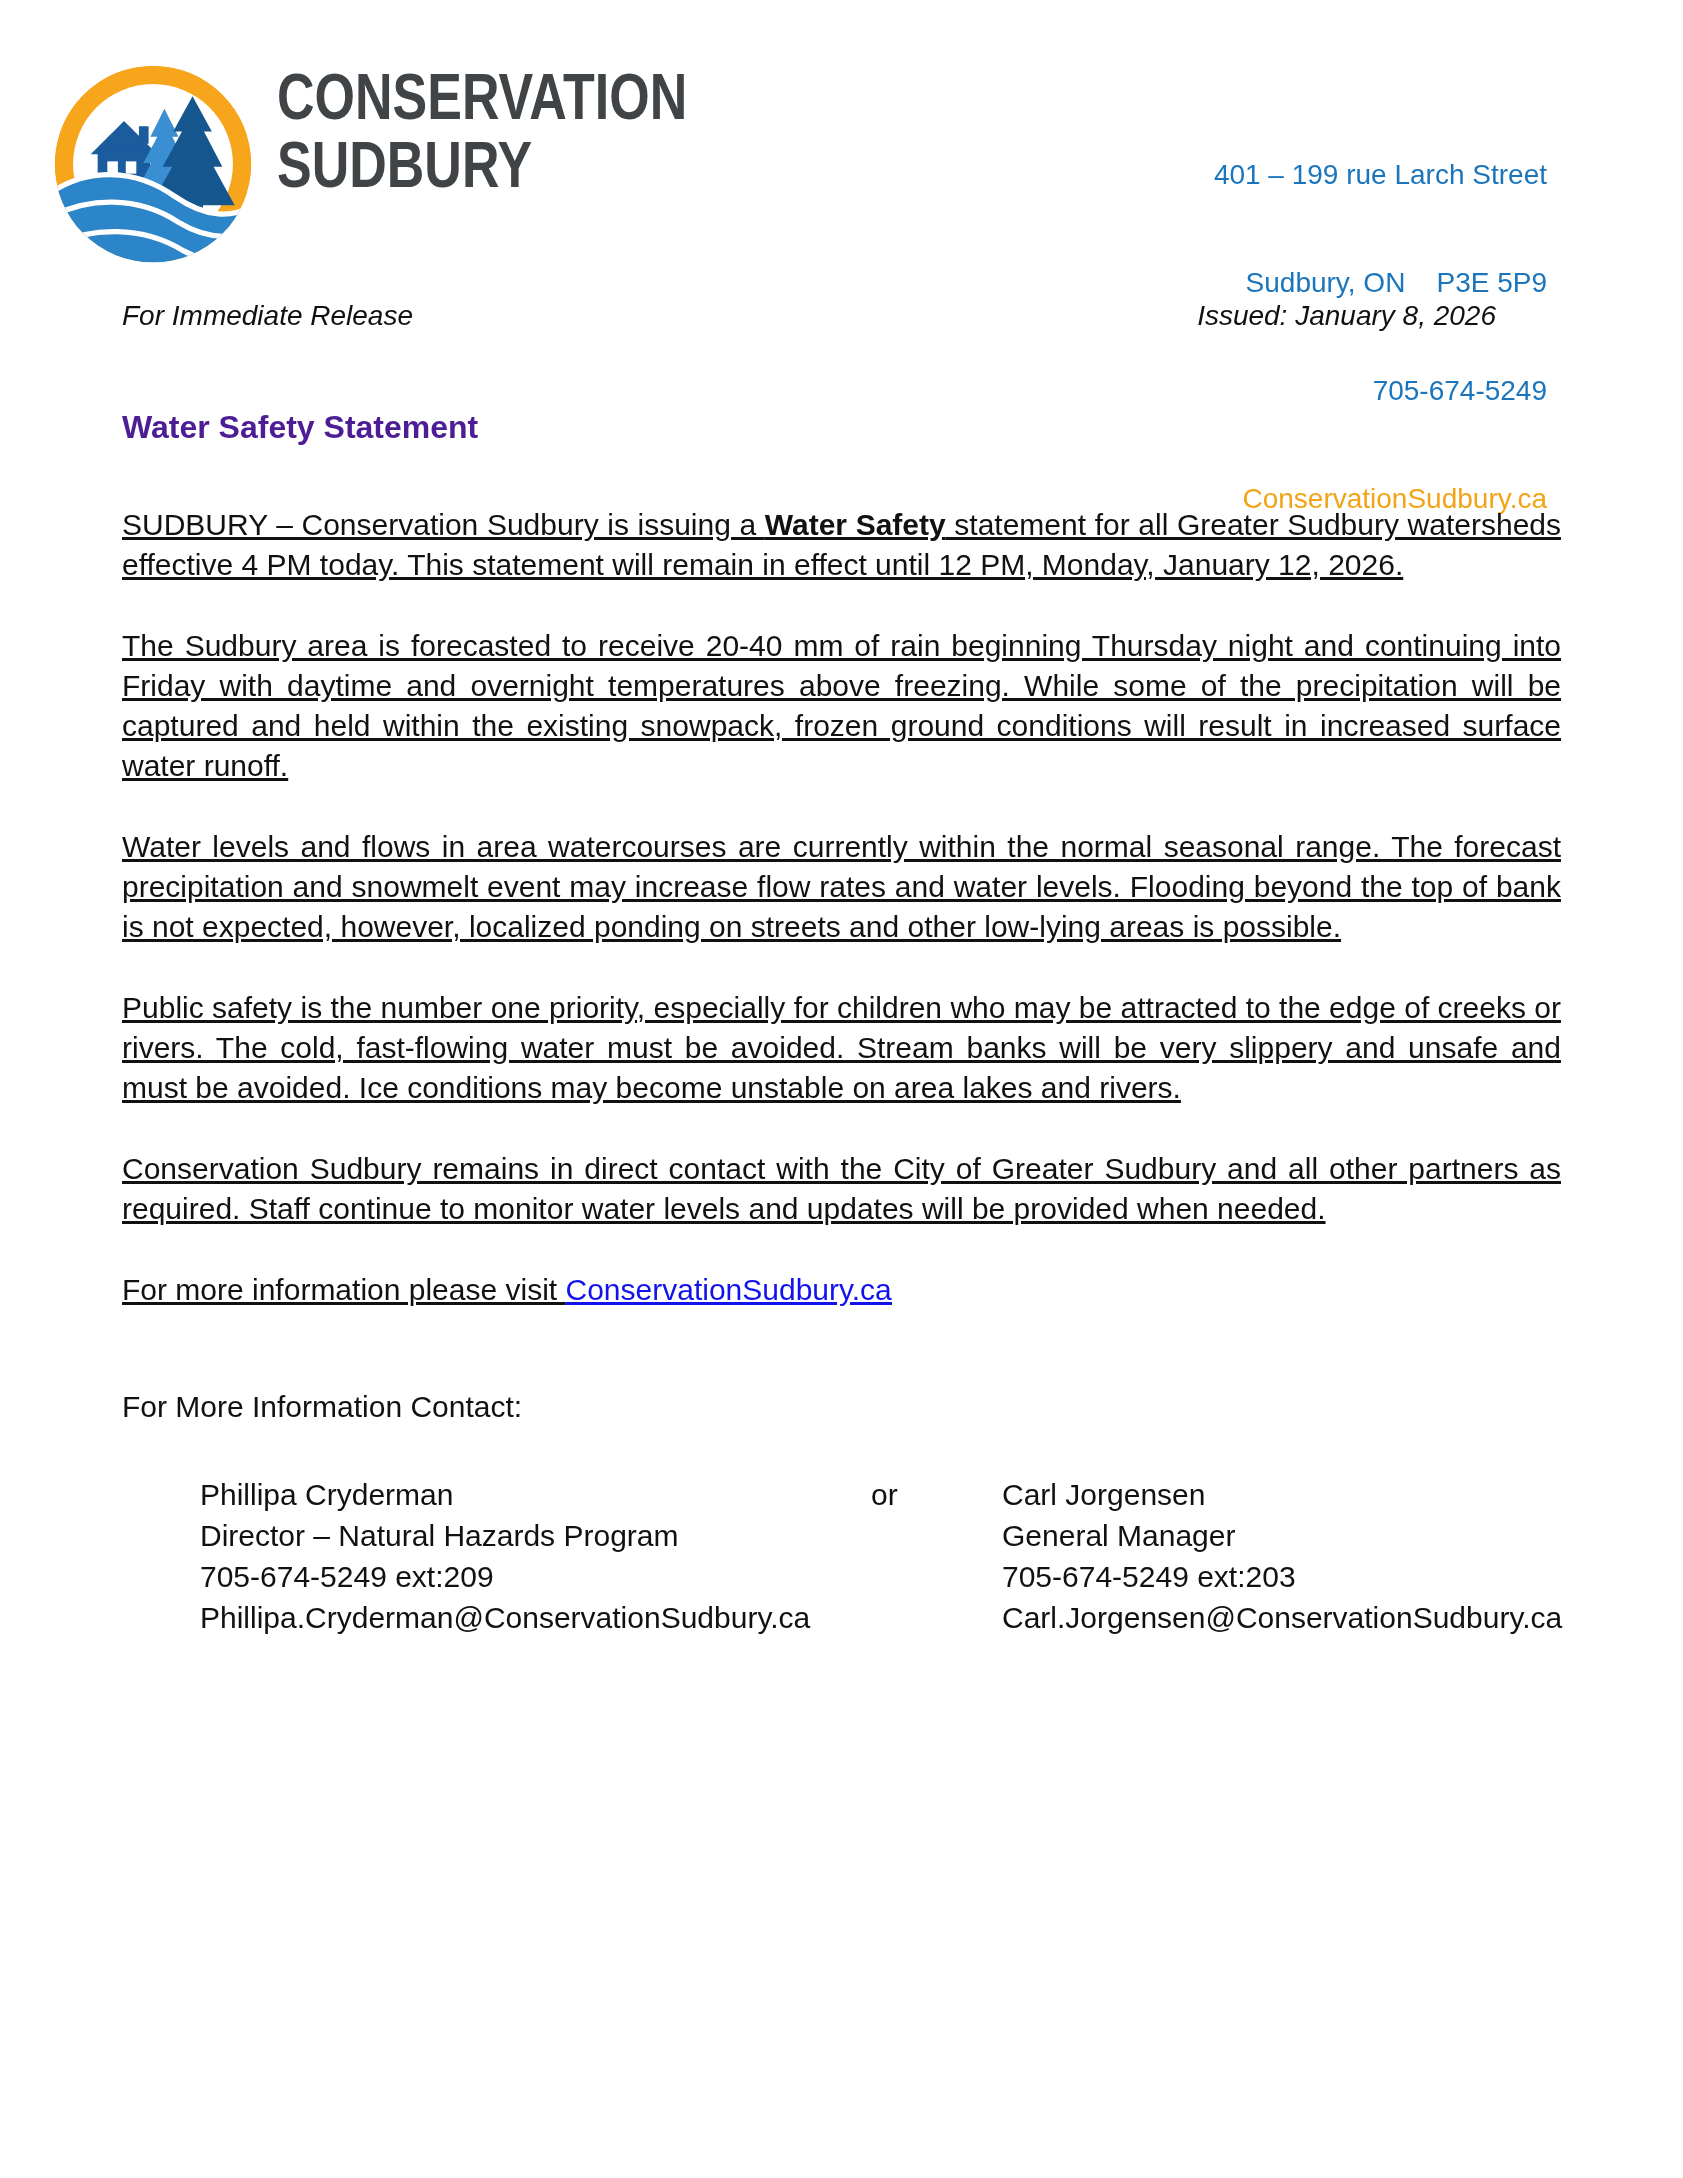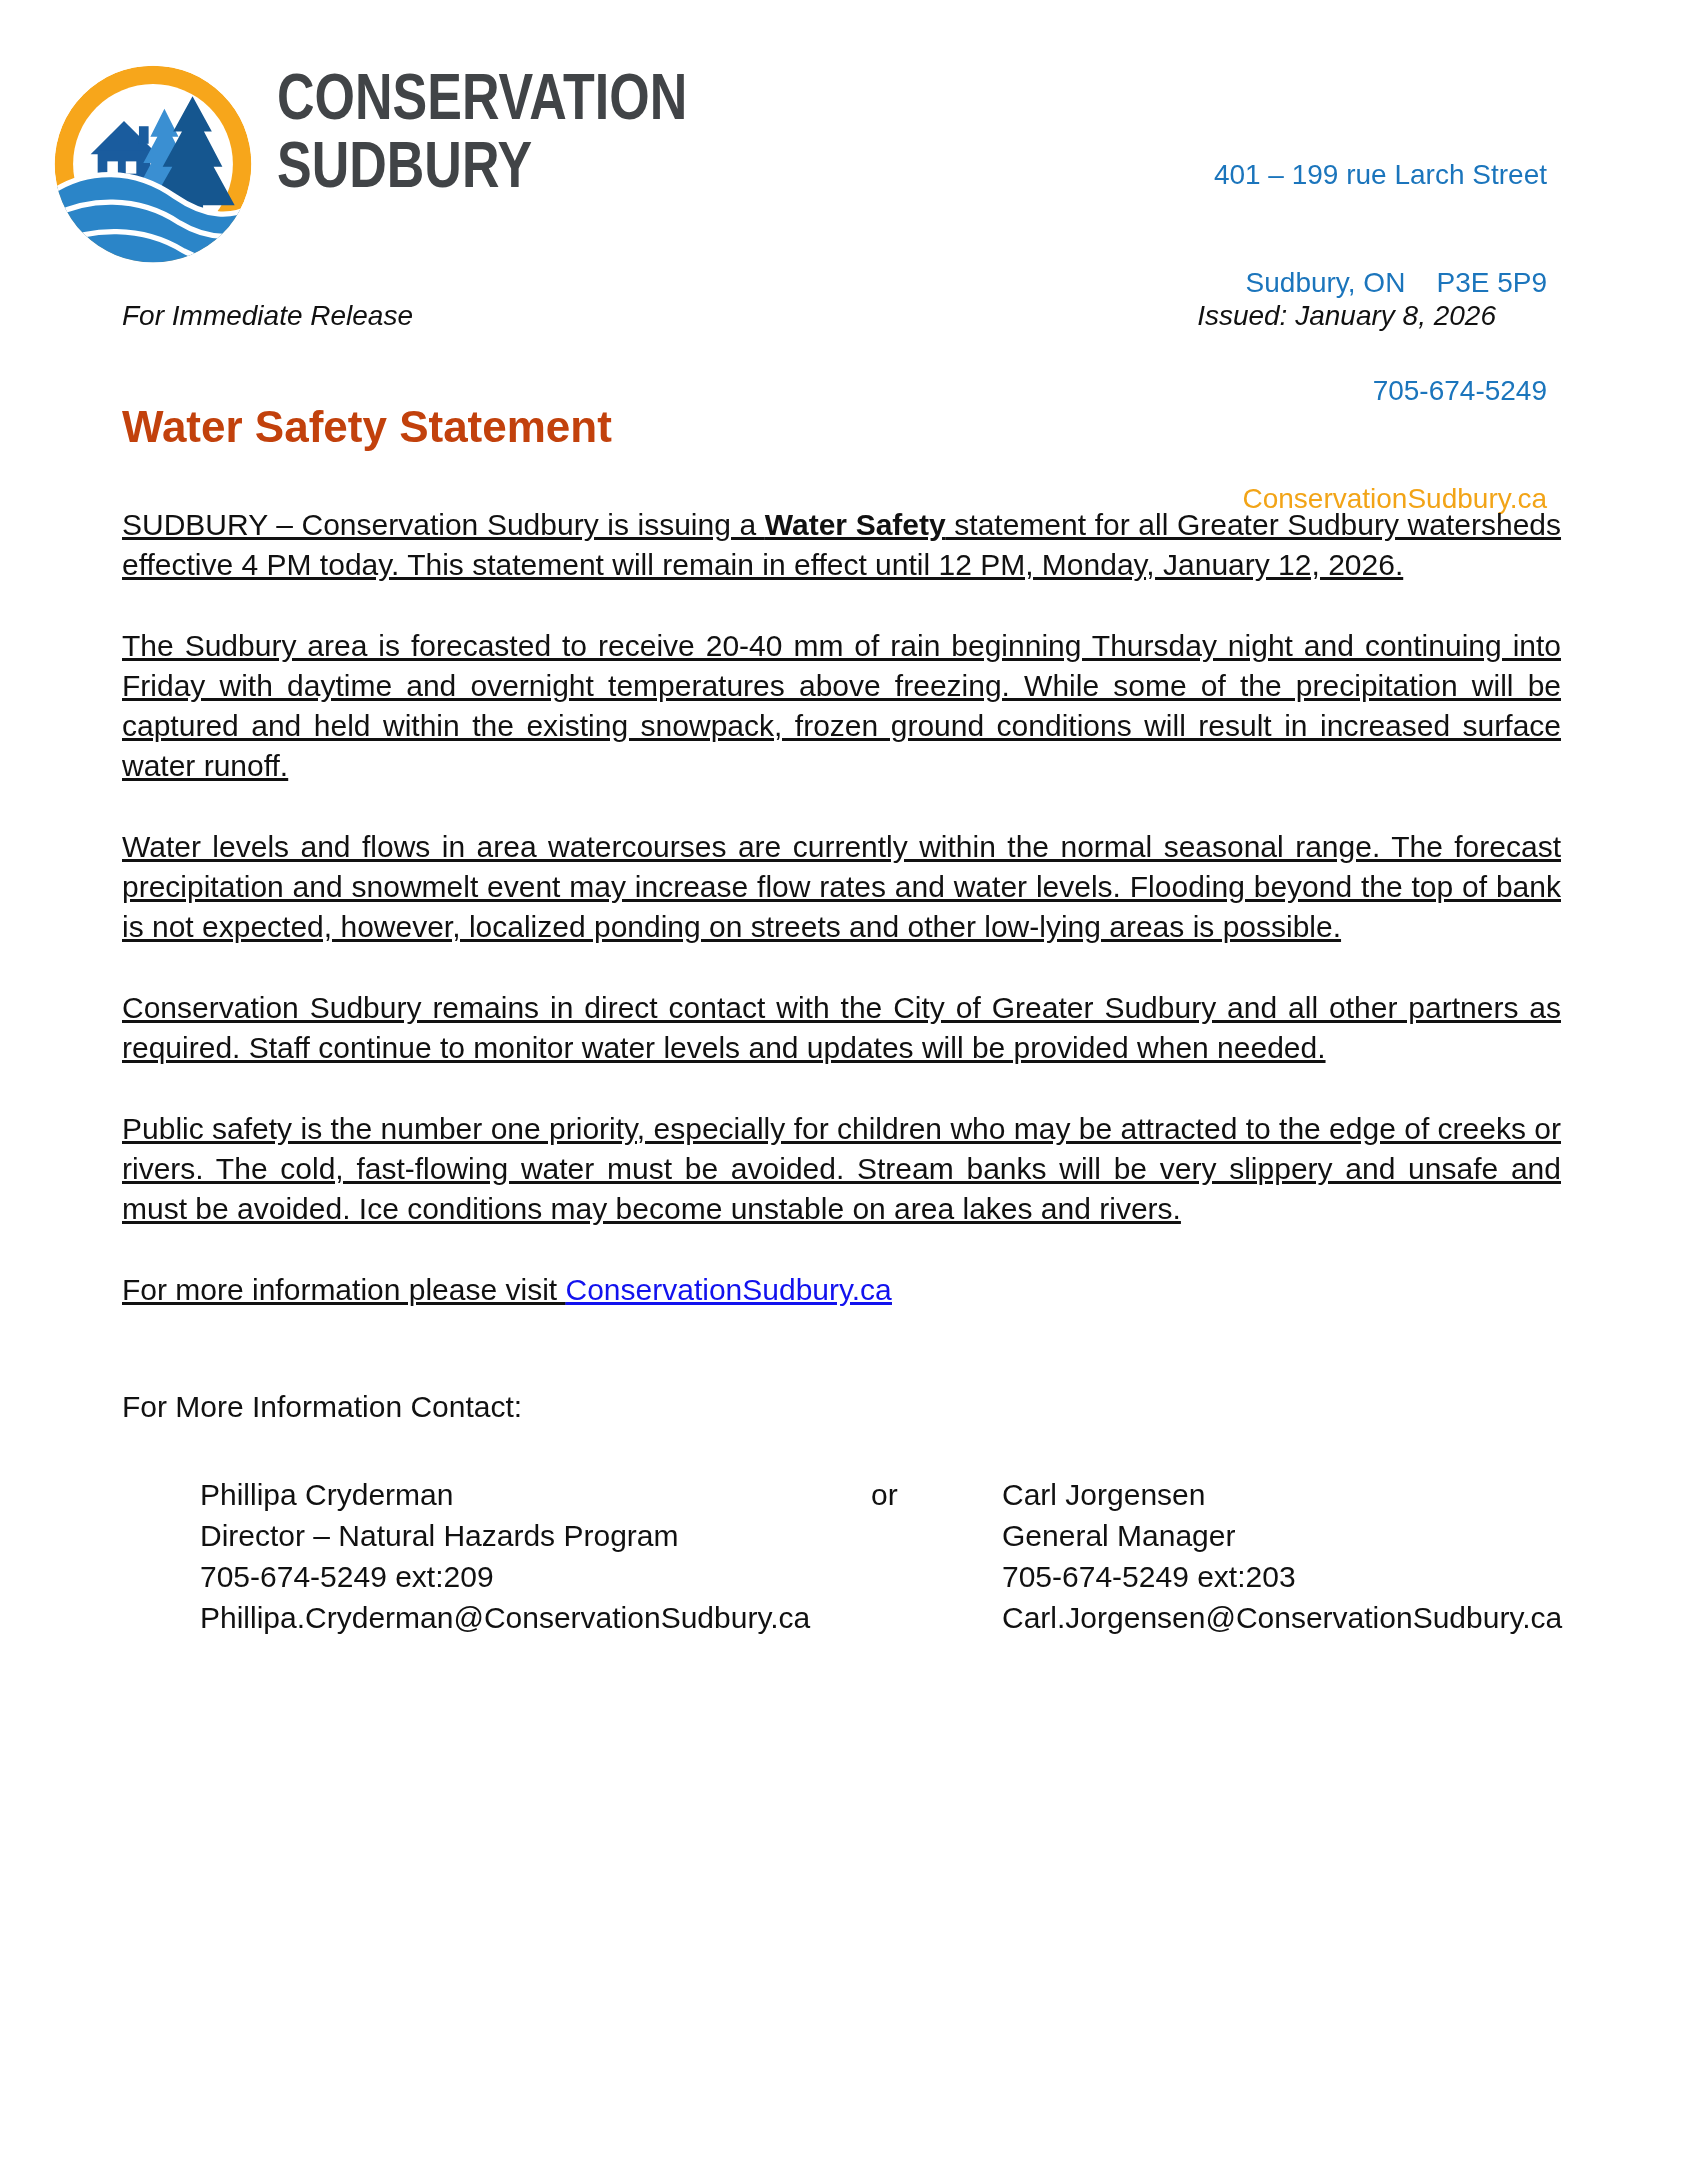--- a/index.html
+++ b/index.html
@@ -41,22 +41,22 @@
   .meta-row {
     position: absolute; left: 122px; right: 122px; top: 298px;
     display: flex; justify-content: space-between;
     font-style: italic; font-size: 28px; line-height: 36px; color: #111;
   }
   .meta-row .issued { padding-right: 65px; }
 
   
   .content { position: absolute; left: 122px; right: 122px; top: 407px; }
   .doc-title {
-    font-size: 44px; font-weight: 700; line-height: 40px;
-    margin: 0 0 58px 0; color: #c2410c;
+    font-size: 32px; font-weight: 700; line-height: 40px;
+    margin: 0 0 58px 0; color: #4c1d95;
   }
   .para {
     font-size: 30px; line-height: 40px;
     text-align: justify;
     margin: 0 0 41px 0;
     text-decoration: underline;
   }
   .para b { font-weight: 700; }
   .link-line { text-align: left; }
   .doc-link { color: #1212EE; text-decoration: underline; cursor: pointer; }
@@ -129,23 +129,23 @@
 
   <div class="content">
     <h1 class="doc-title">Water Safety Statement</h1>
 
     <p class="para"><span>SUDBURY – Conservation Sudbury is issuing a </span><b>Water Safety</b><span> statement for all Greater Sudbury watersheds effective 4 PM today. This statement will remain in effect until 12 PM, Monday, January 12, 2026.</span></p>
 
     <p class="para">The Sudbury area is forecasted to receive 20-40 mm of rain beginning Thursday night and continuing into Friday with daytime and overnight temperatures above freezing. While some of the precipitation will be captured and held within the existing snowpack, frozen ground conditions will result in increased surface water runoff.</p>
 
     <p class="para">Water levels and flows in area watercourses are currently within the normal seasonal range.  The forecast precipitation and snowmelt event may increase flow rates and water levels.  Flooding beyond the top of bank is not expected, however, localized ponding on streets and other low-lying areas is possible.</p>
 
+    <p class="para">Public safety is the number one priority, especially for children who may be attracted to the edge of creeks or rivers.  The cold, fast-flowing water must be avoided.  Stream banks will be very slippery and unsafe and must be avoided. Ice conditions may become unstable on area lakes and rivers.</p>
+
     <p class="para">Conservation Sudbury remains in direct contact with the City of Greater Sudbury and all other partners as required. Staff continue to monitor water levels and updates will be provided when needed.</p>
-
-    <p class="para">Public safety is the number one priority, especially for children who may be attracted to the edge of creeks or rivers.  The cold, fast-flowing water must be avoided.  Stream banks will be very slippery and unsafe and must be avoided. Ice conditions may become unstable on area lakes and rivers.</p>
 
     <p class="para link-line"><span>For more information please visit </span><a class="doc-link">ConservationSudbury.ca</a></p>
 
     <div class="contact-heading">For More Information Contact:</div>
 
     <div class="contact-grid">
       <div class="contact-col">
         <span class="cline">Phillipa Cryderman</span>
         <span class="cline">Director – Natural Hazards Program</span>
         <span class="cline">705-674-5249 ext:209</span>

